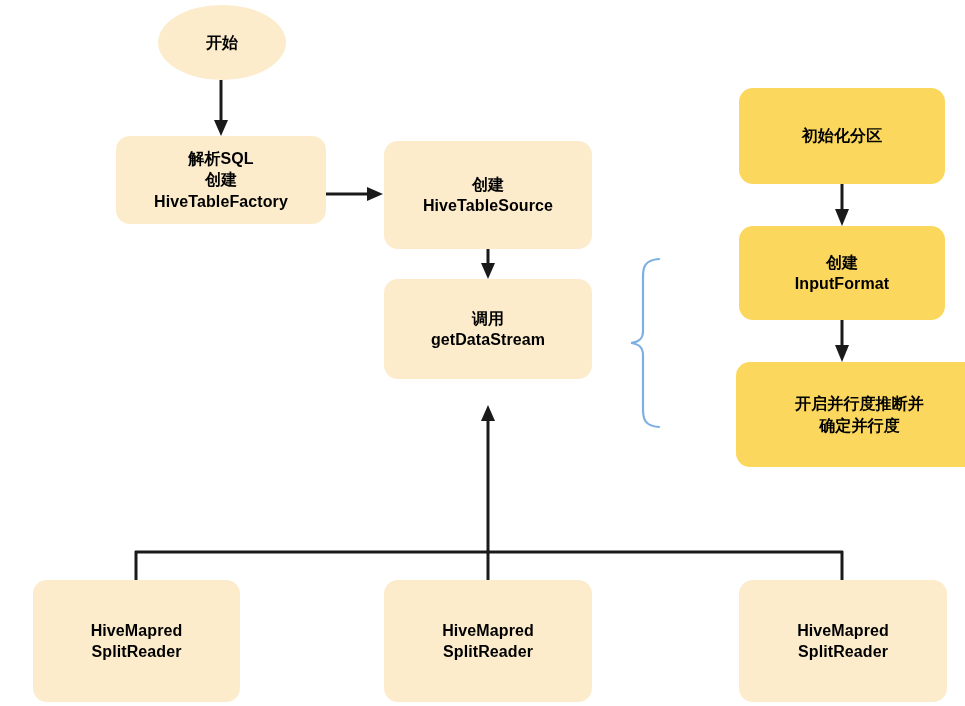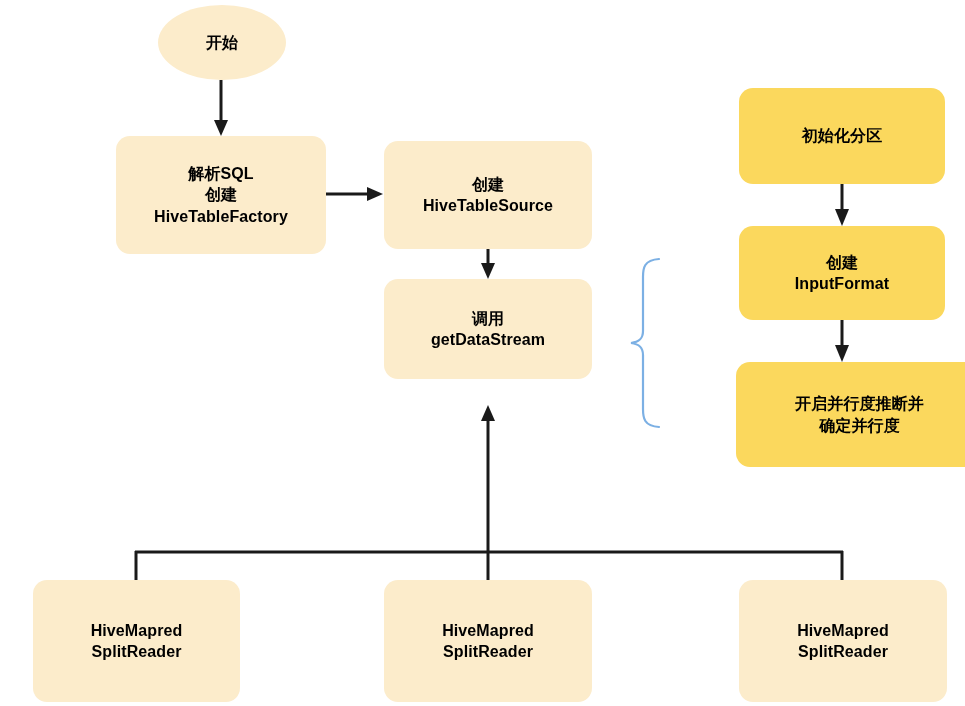--- a/index.html
+++ b/index.html
@@ -108,21 +108,21 @@
                L 643 331
                C 643 339, 639 342, 631 343
                C 639 344, 643 347, 643 355
                L 643 409
                C 643 418, 644 426, 659 427"></path>
     </g>
   </svg>
 
   <div class="node cream ellipse" style="left:158px; top:5px; width:128px; height:75px;">开始</div>
 
-  <div class="node cream rounded" style="left:116px; top:136px; width:210px; height:118px;">解析SQL
+  <div class="node cream rounded" style="left:116px; top:136px; width:210px; height:88px;">解析SQL
 创建
 HiveTableFactory</div>
 
   <div class="node cream rounded" style="left:384px; top:141px; width:208px; height:108px;">创建
 HiveTableSource</div>
 
   <div class="node cream rounded" style="left:384px; top:279px; width:208px; height:100px;">调用
 getDataStream</div>
 
   <div class="node amber rounded" style="left:739px; top:88px; width:206px; height:96px;">初始化分区</div>

